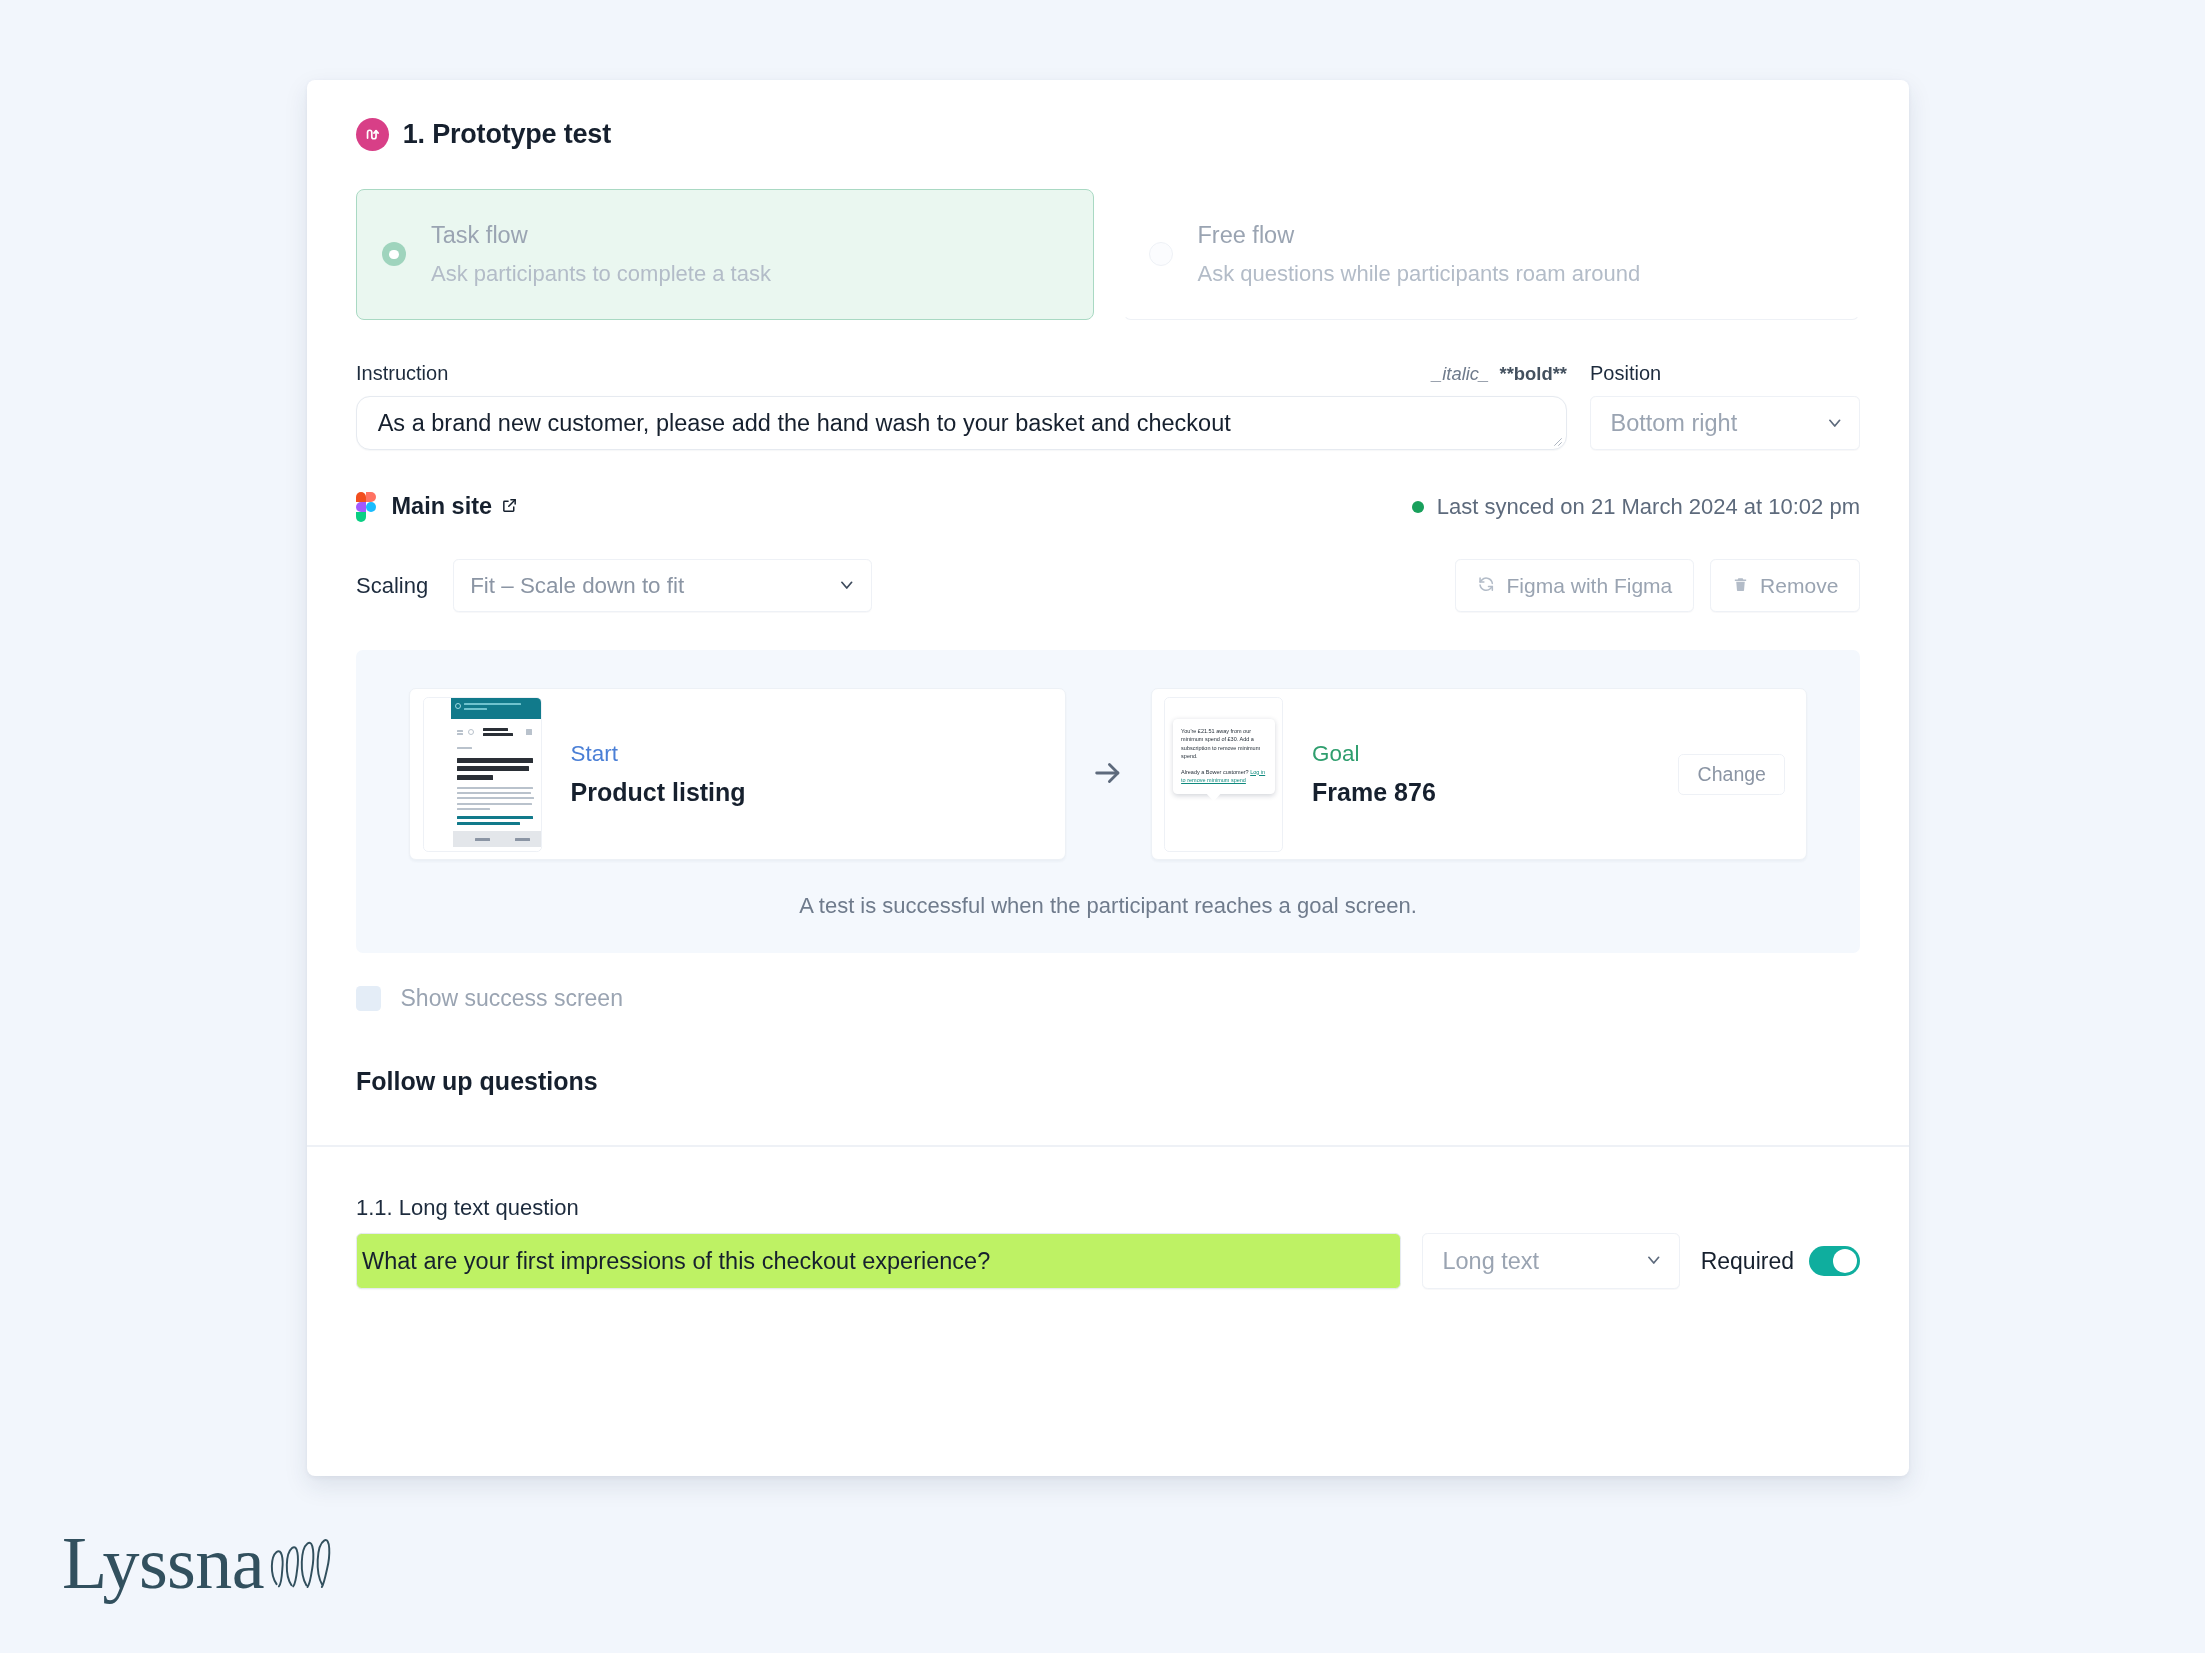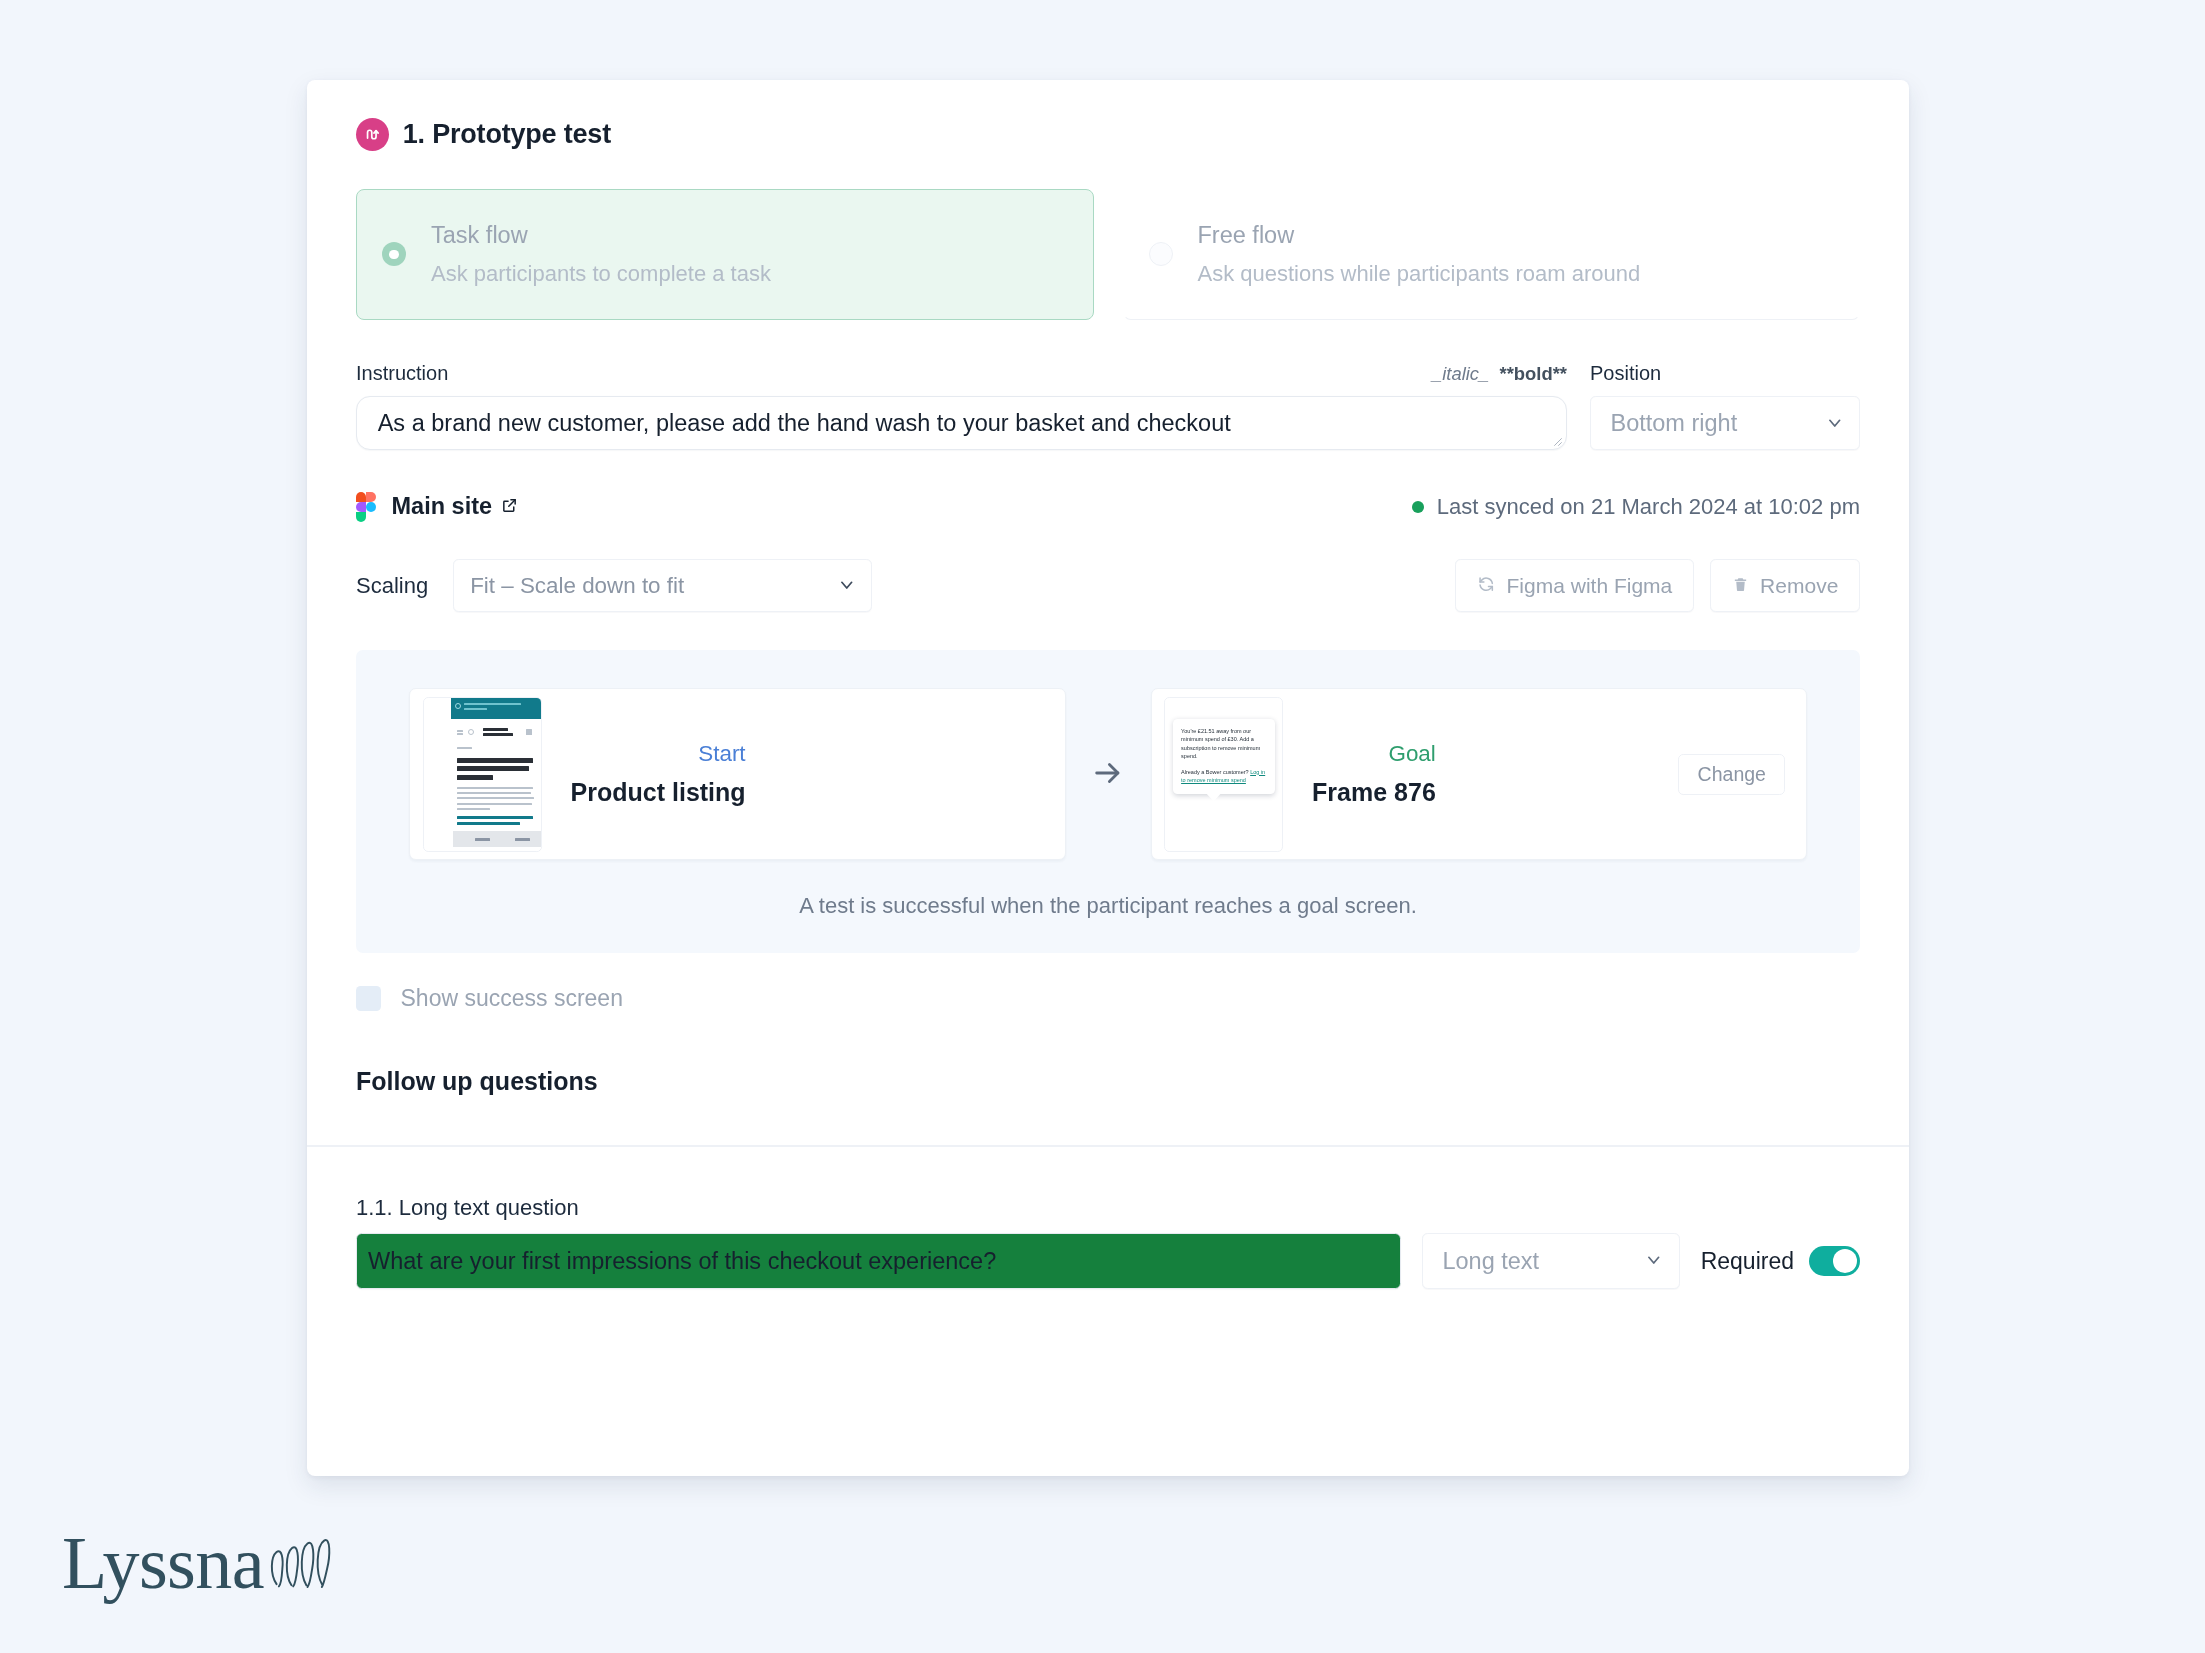--- a/index.html
+++ b/index.html
@@ -154,21 +154,21 @@
     background:#fff; border: 1.1px solid #edf1f6; border-radius: 6.9px;
     height: 172px; display:flex; align-items:center; flex: 1 1 0;
     box-shadow: 0 1.1px 2.3px rgba(30,45,75,.04);
     overflow:hidden;
   }
   .thumb {
     width: 119px; height: 155px; margin-left: 12.6px; flex:0 0 auto;
     border: 1.1px solid #eef1f6; border-radius: 5.2px; background:#fff;
     overflow:hidden; position:relative;
   }
-  .screen-meta { margin-left: 29px; text-align: right; }
+  .screen-meta { margin-left: 29px; }
   .meta-kind { font-size: 22.4px; line-height:1.2; }
   .meta-kind.start { color:#4a7fd6; }
   .meta-kind.goal  { color:#2f9e6e; }
   .meta-name { font-size: 25px; font-weight:700; color:#16202e; margin-top: 10.3px; }
   .arrow-cell { width: 85px; display:flex; align-items:center; justify-content:center; flex:0 0 auto;}
   .change-btn {
     margin-left:auto; margin-right: 20.7px;
     height: 41px; padding: 0 18.4px; border:1.1px solid #eef1f6; border-radius:5.2px;
     background:#fff; font-size: 19.5px; color:#8b95a4;
     display:flex; align-items:center;
@@ -206,22 +206,22 @@
   .check-label { font-size: 23px; color:#9aa4b2; margin-left: 19.5px; }
   .section-heading { font-size: 25px; font-weight:700; color:#16202e; margin: 55px 49px 0 49px; }
   .divider { height: 1.1px; background:#eef1f6; margin: 49px 0 0 0; }
 
   
   .q-wrap { padding: 0 49px; }
   .q-title { font-size: 22px; color:#1d2b3d; margin-top: 48px; }
   .q-label { font-size: 20px; color:#1d2b3d; margin-top: 44px; }
   .q-row { display:flex; align-items:center; gap: 20.7px; margin-top: 12.6px; }
   .q-input {
-    flex: 1 1 auto; height: 56px; border:1.1px solid #e6eaf0; border-radius:5.7px; background:#15803d;
-    display:flex; align-items:center; padding-left: 11px;
+    flex: 1 1 auto; height: 56px; border:1.1px solid #e6eaf0; border-radius:5.7px; background:#bef264;
+    display:flex; align-items:center; padding-left: 5px;
     box-shadow: 0 0.6px 1.1px rgba(30,45,75,.04);
   }
   .q-input .val { font-size: 23.5px; color:#16202e; }
   .q-select {
     width: 258px; height: 56px; border:1.1px solid #eef1f6; border-radius:5.7px; background:#fff;
     display:flex; align-items:center; padding: 0 15px 0 19.5px;
     box-shadow: 0 0.6px 1.1px rgba(30,45,75,.03);
   }
   .q-select .val { font-size: 23.5px; color:#9aa4b2; }
   .q-select .chev { margin-left:auto; }

